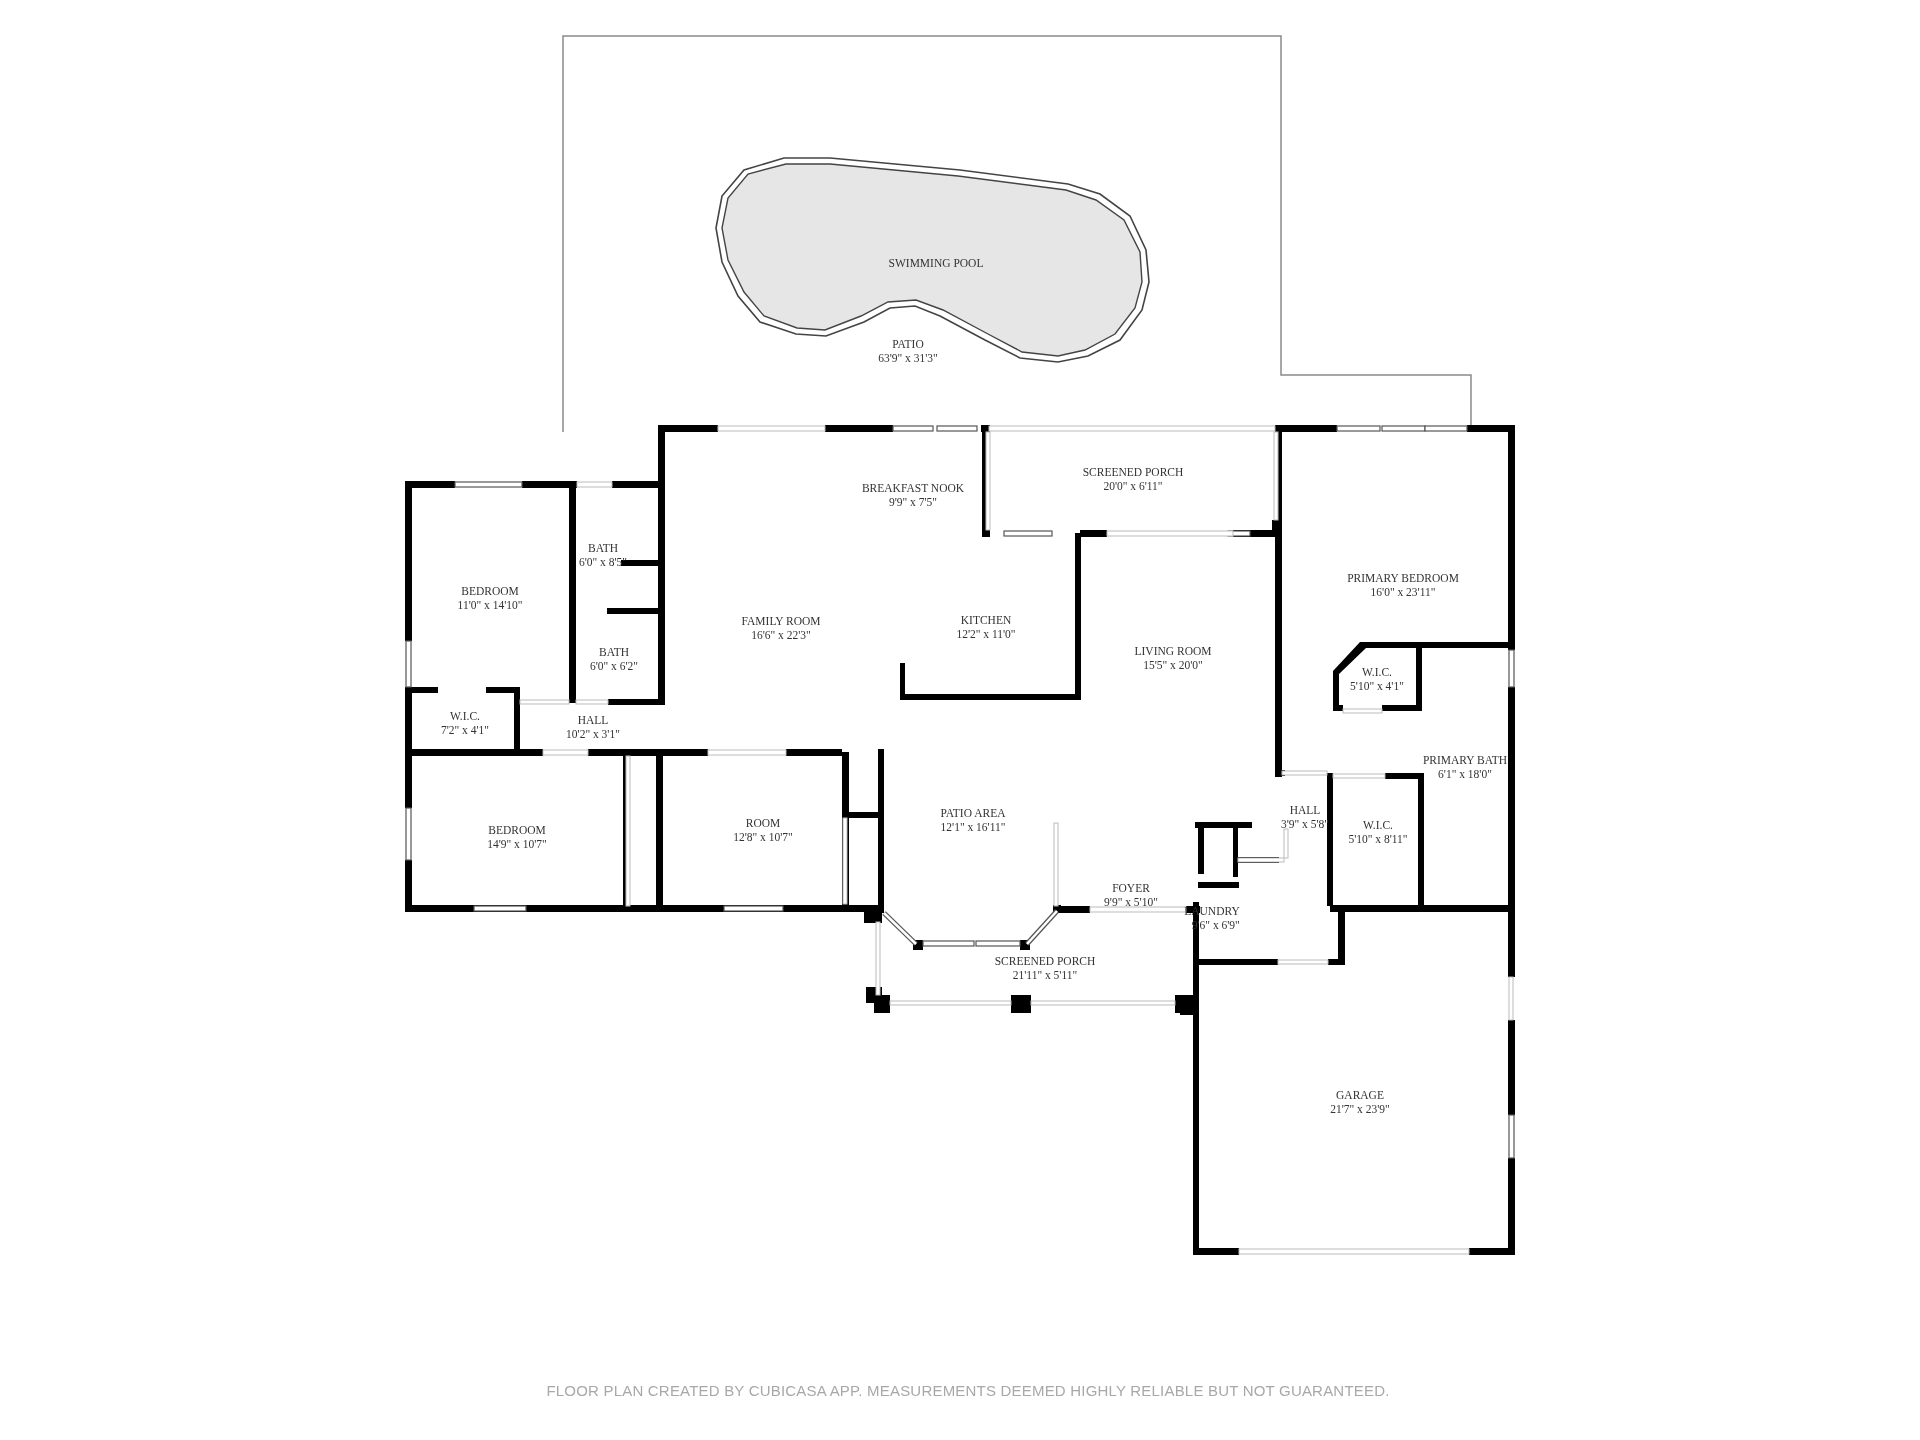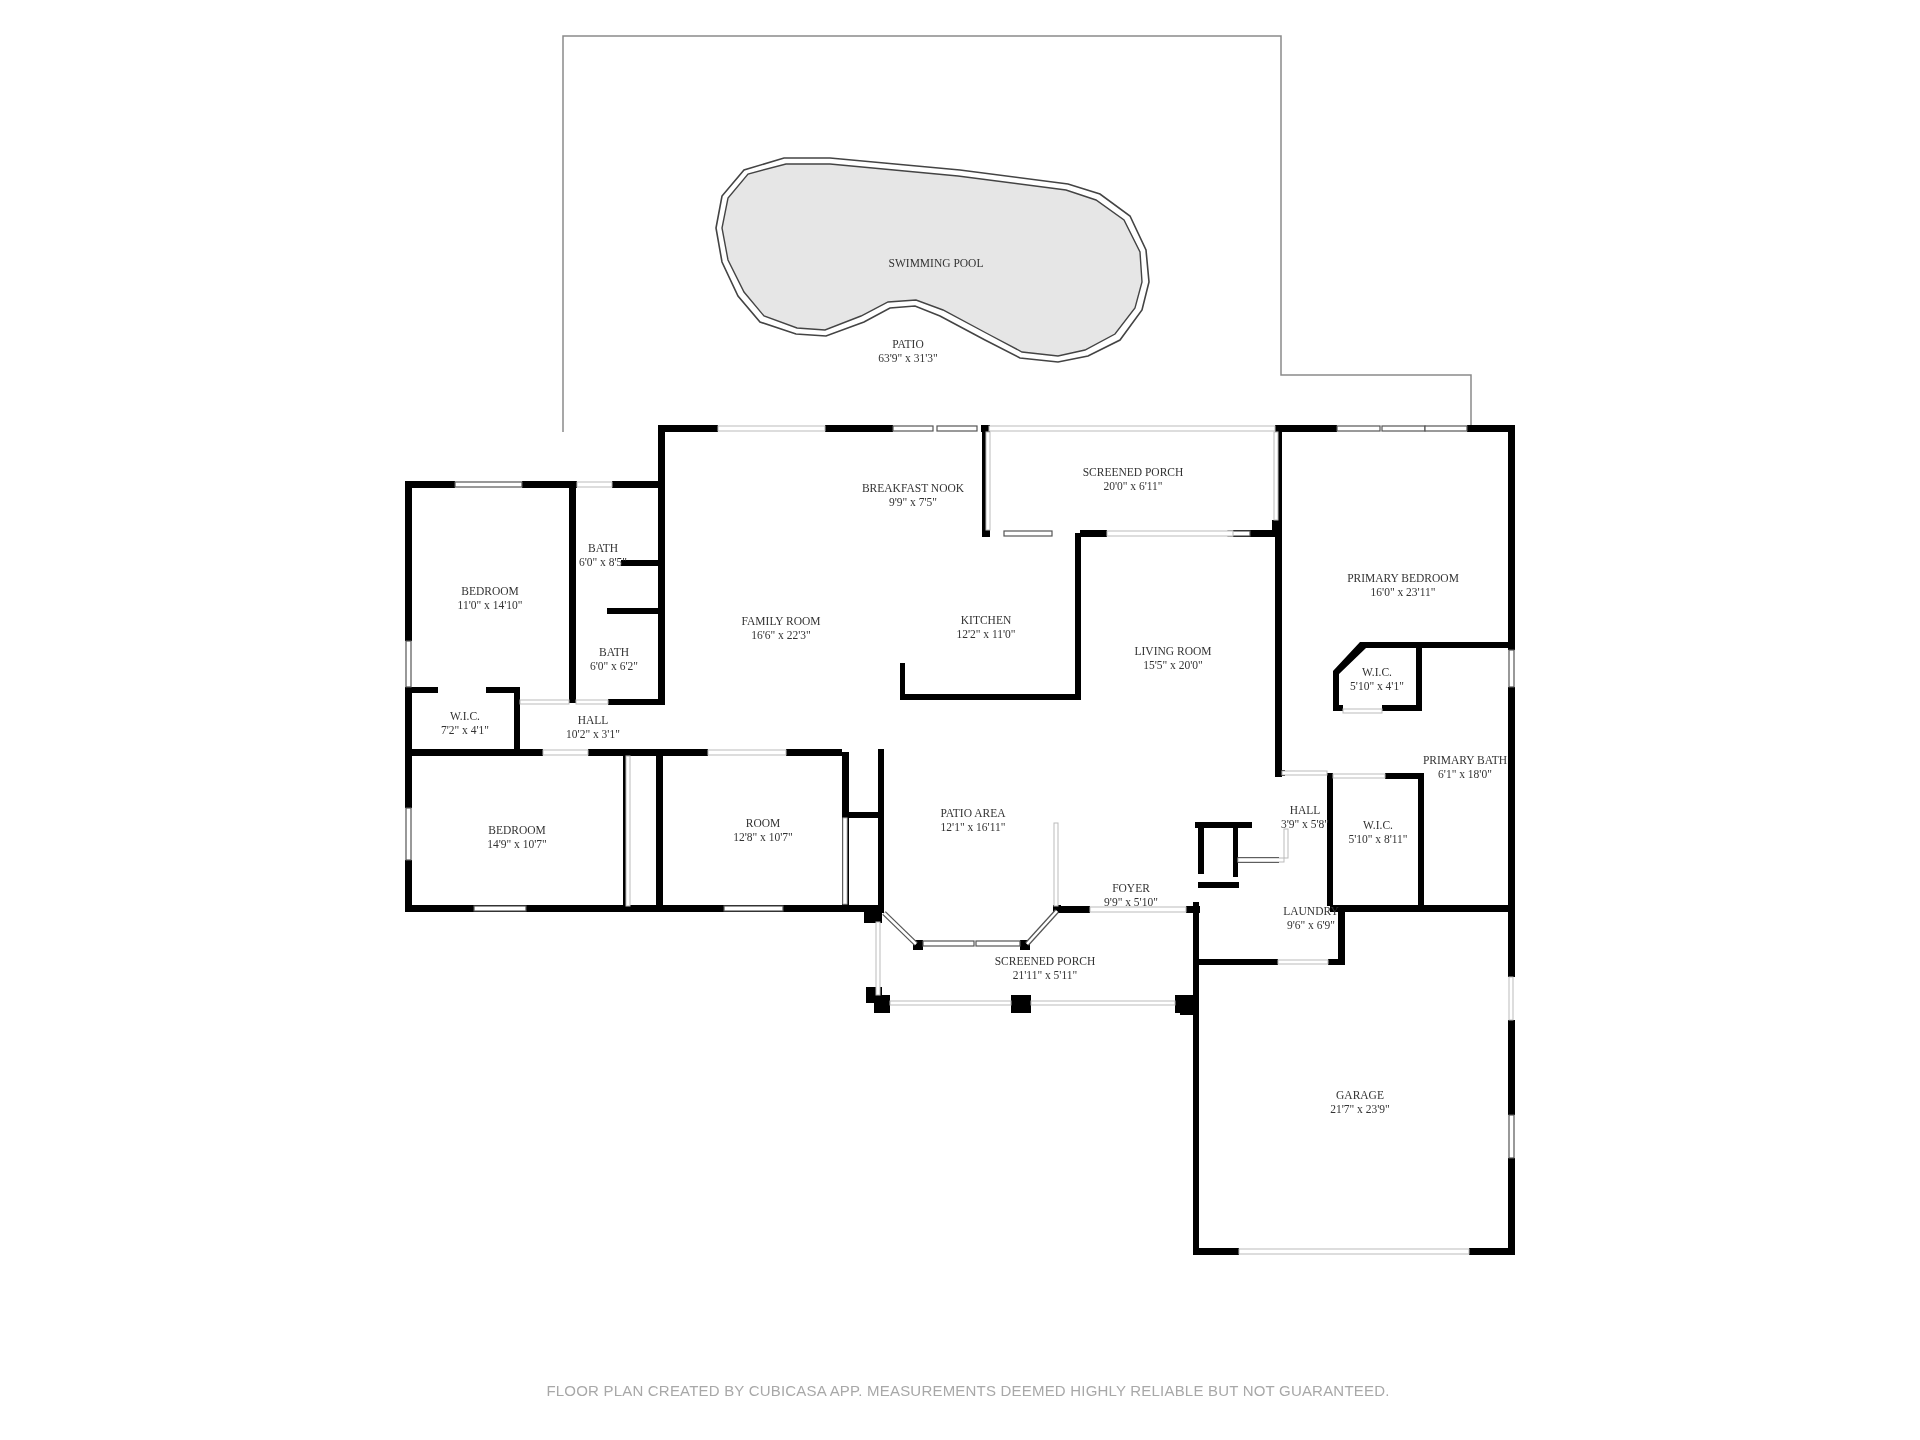--- a/index.html
+++ b/index.html
@@ -259,21 +259,21 @@
     <span class="d">3'9" x 5'8"</span>
   </div>
   <div class="lbl" style="left: 1378px; top: 832px;">
     <span class="n">W.I.C.</span>
     <span class="d">5'10" x 8'11"</span>
   </div>
   <div class="lbl" style="left: 1131px; top: 867px; margin-top: 28px;">
     <span class="n">FOYER</span>
     <span class="d">9'9" x 5'10"</span>
   </div>
-  <div class="lbl" style="left: 1311px; top: 918px;">
+  <div class="lbl" style="left: 1212px; top: 918px; text-align: right;">
     <span class="n">LAUNDRY</span>
     <span class="d">9'6" x 6'9"</span>
   </div>
   <div class="lbl" style="left: 1045px; top: 968px;">
     <span class="n">SCREENED PORCH</span>
     <span class="d">21'11" x 5'11"</span>
   </div>
   <div class="lbl" style="left: 1360px; top: 1102px;">
     <span class="n">GARAGE</span>
     <span class="d">21'7" x 23'9"</span>

